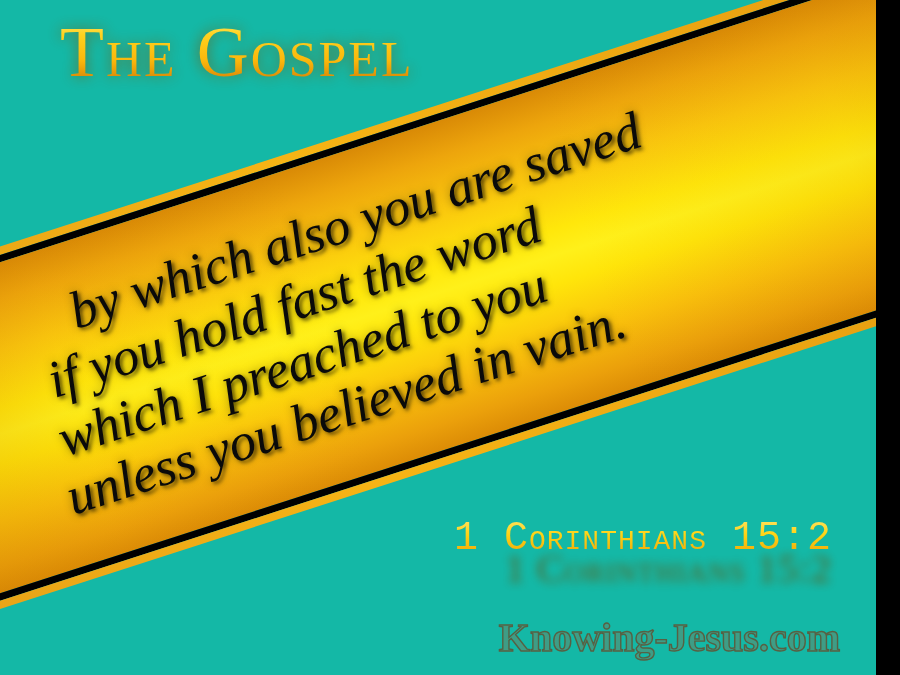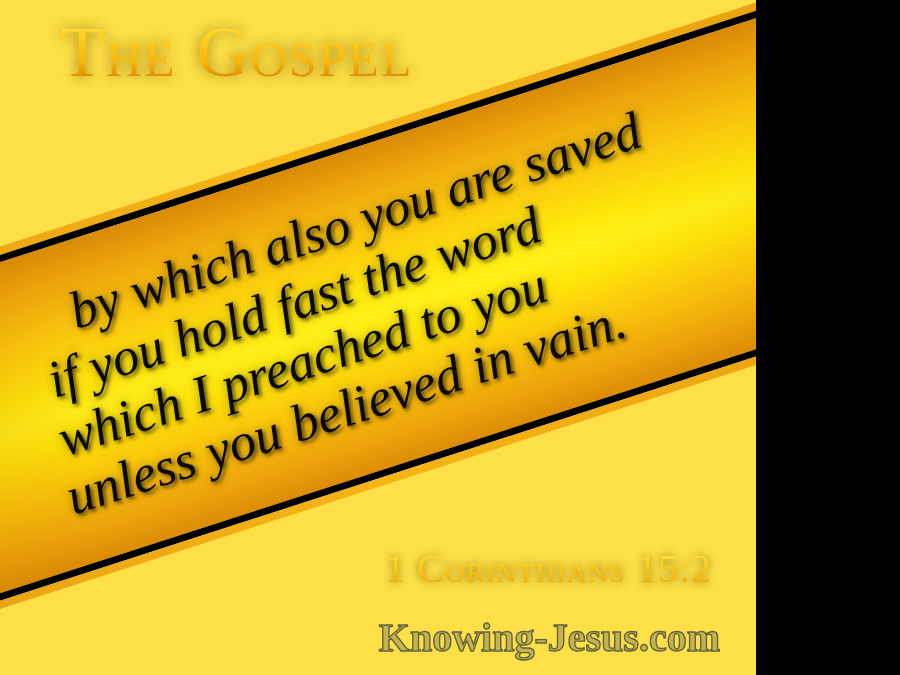--- a/index.html
+++ b/index.html
@@ -2,23 +2,23 @@
 <html><head>
 <meta charset="utf-8">
 <style>
   html, body {
     margin: 0;
     padding: 0;
     background: #000;
   }
   #stage {
     position: relative;
-    width: 756px;
+    width: 876px;
     height: 675px;
-    background: #fde047;
+    background: #14b8a6;
     overflow: hidden;
     font-family: "Liberation Serif", serif;
   }
 
   
   #title {
     position: absolute;
     left: 60px;
     top: 16px;
     font-family: "Liberation Serif", serif;
@@ -140,22 +140,22 @@
   }
   .verse-line.l1 { margin-left: 60px; }
   .verse-line.l2 { margin-left: 18px; }
   .verse-line.l3 { margin-left: 10px; }
   .verse-line.l4 { margin-left: 0px; }
 
   
   #reference {
     position: absolute;
     right: 44px;
-    top: 545px;
-    font-family: Liberation Serif, serif;
+    top: 516px;
+    font-family: Liberation Mono, monospace;
     font-size: 40px;
     font-variant: small-caps;
     letter-spacing: 1px;
     white-space: nowrap;
     background-image: linear-gradient(to bottom,
         #FFE470 0%, #FFD416 40%, #F2B00B 78%, #D89105 100%);
     -webkit-background-clip: text;
     background-clip: text;
     color: transparent;
     -webkit-text-fill-color: transparent;

